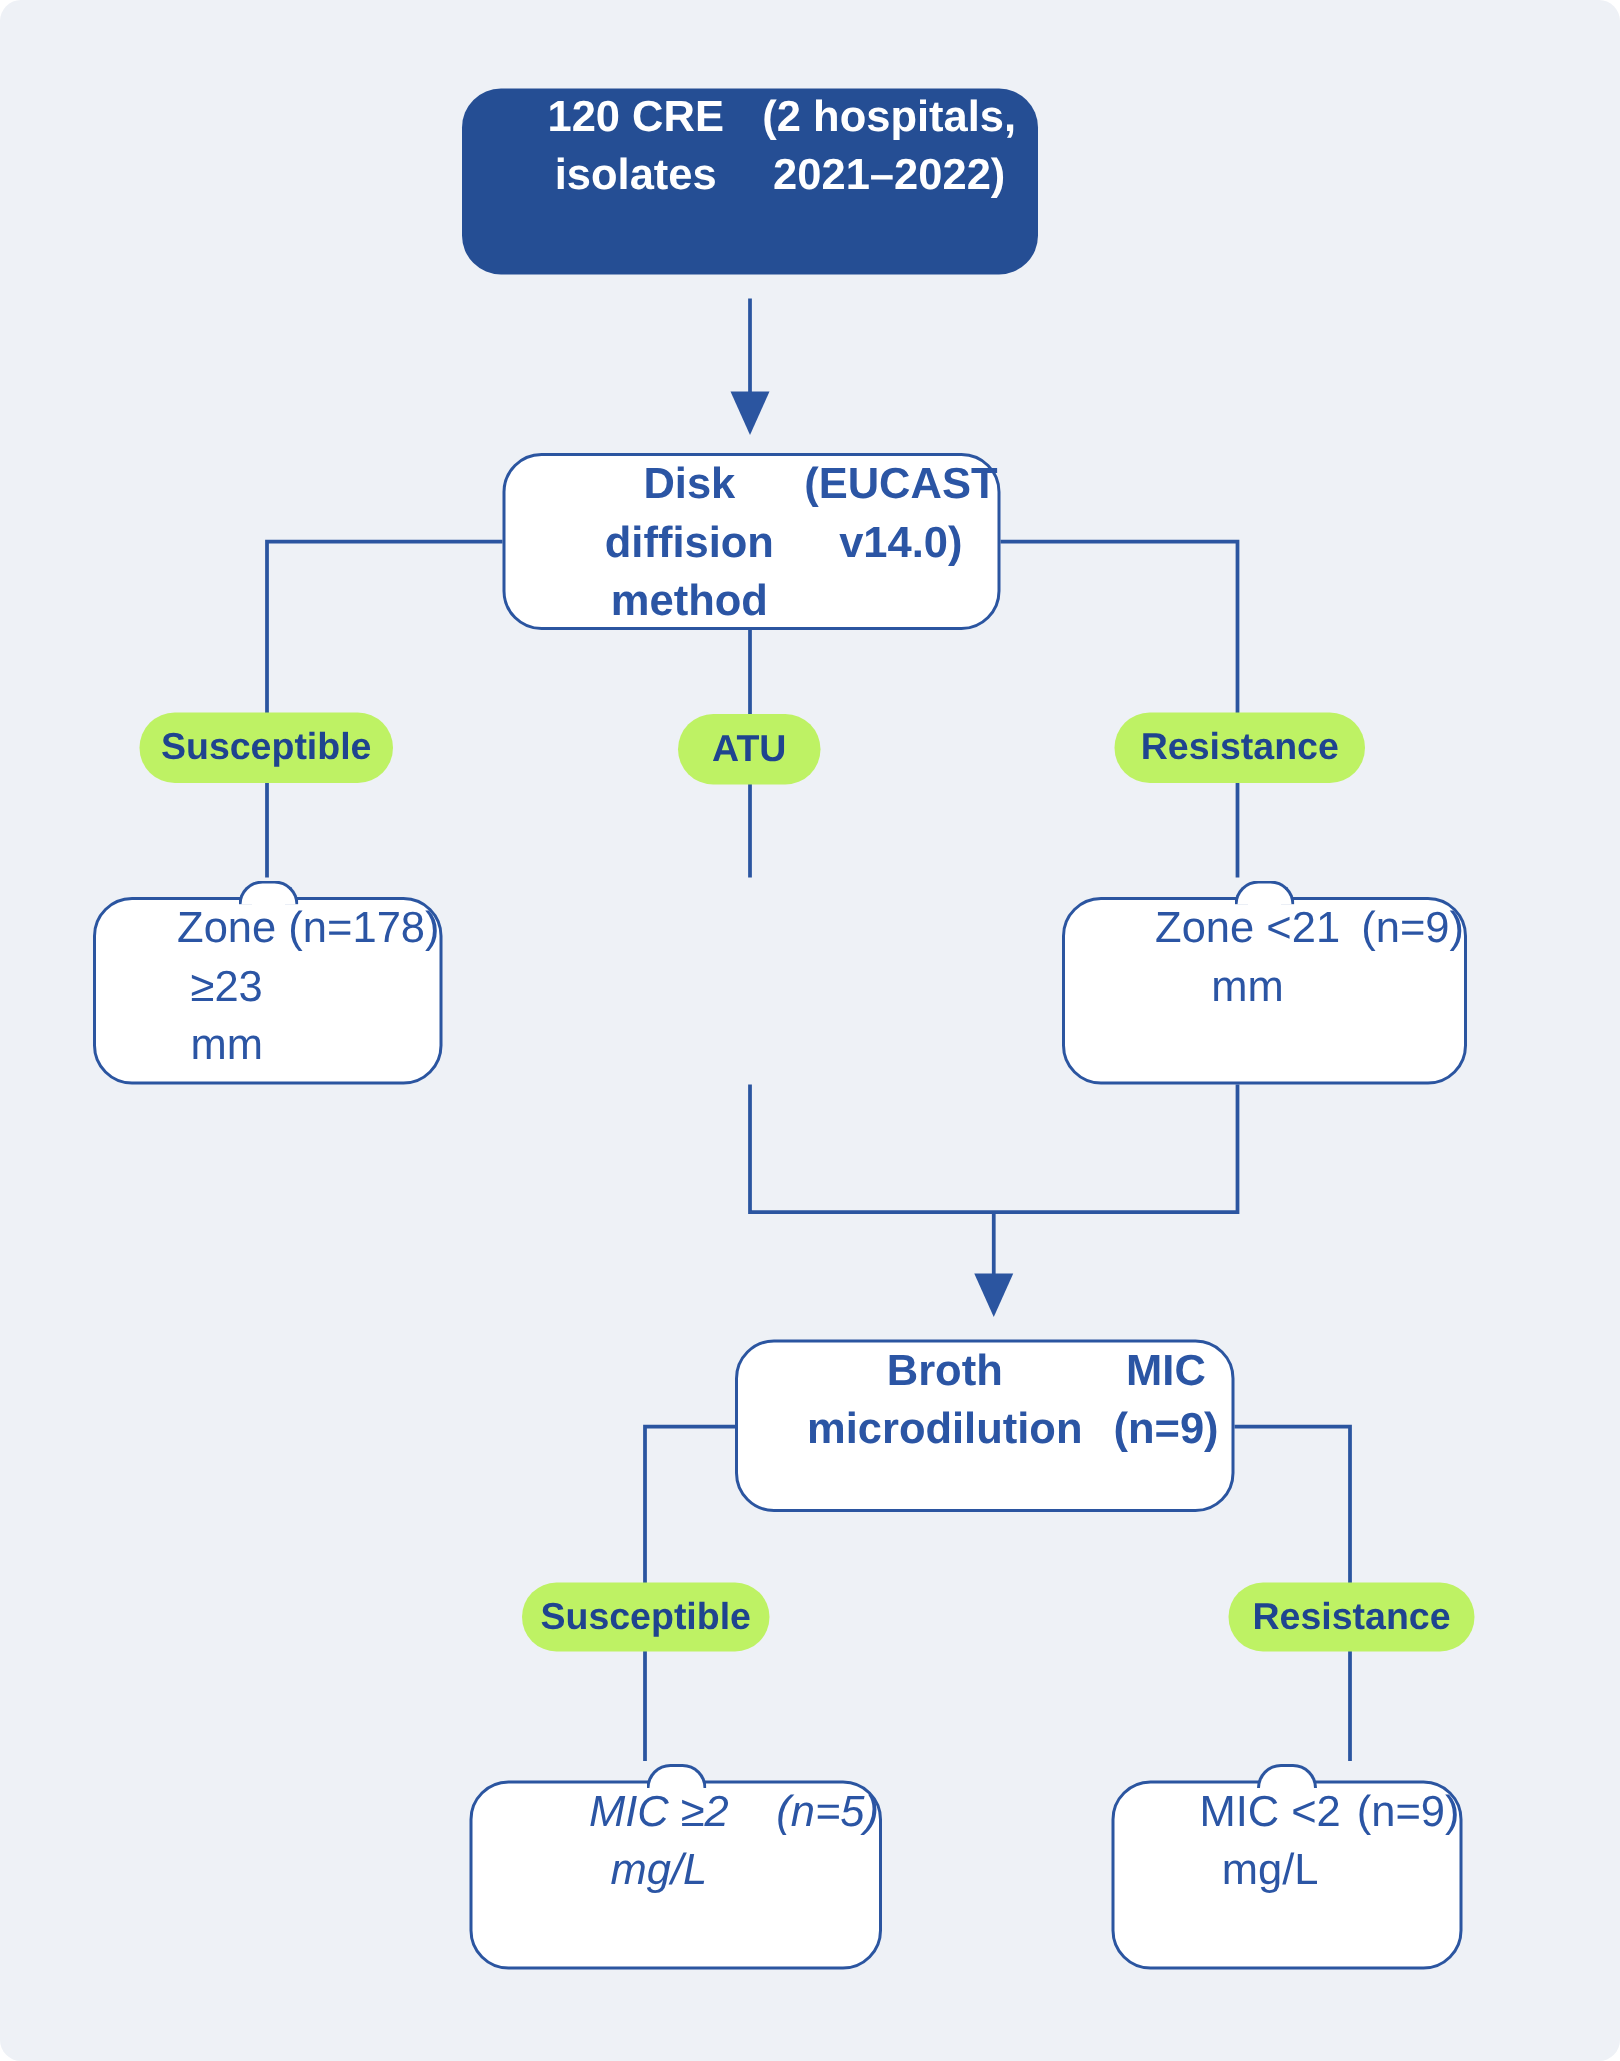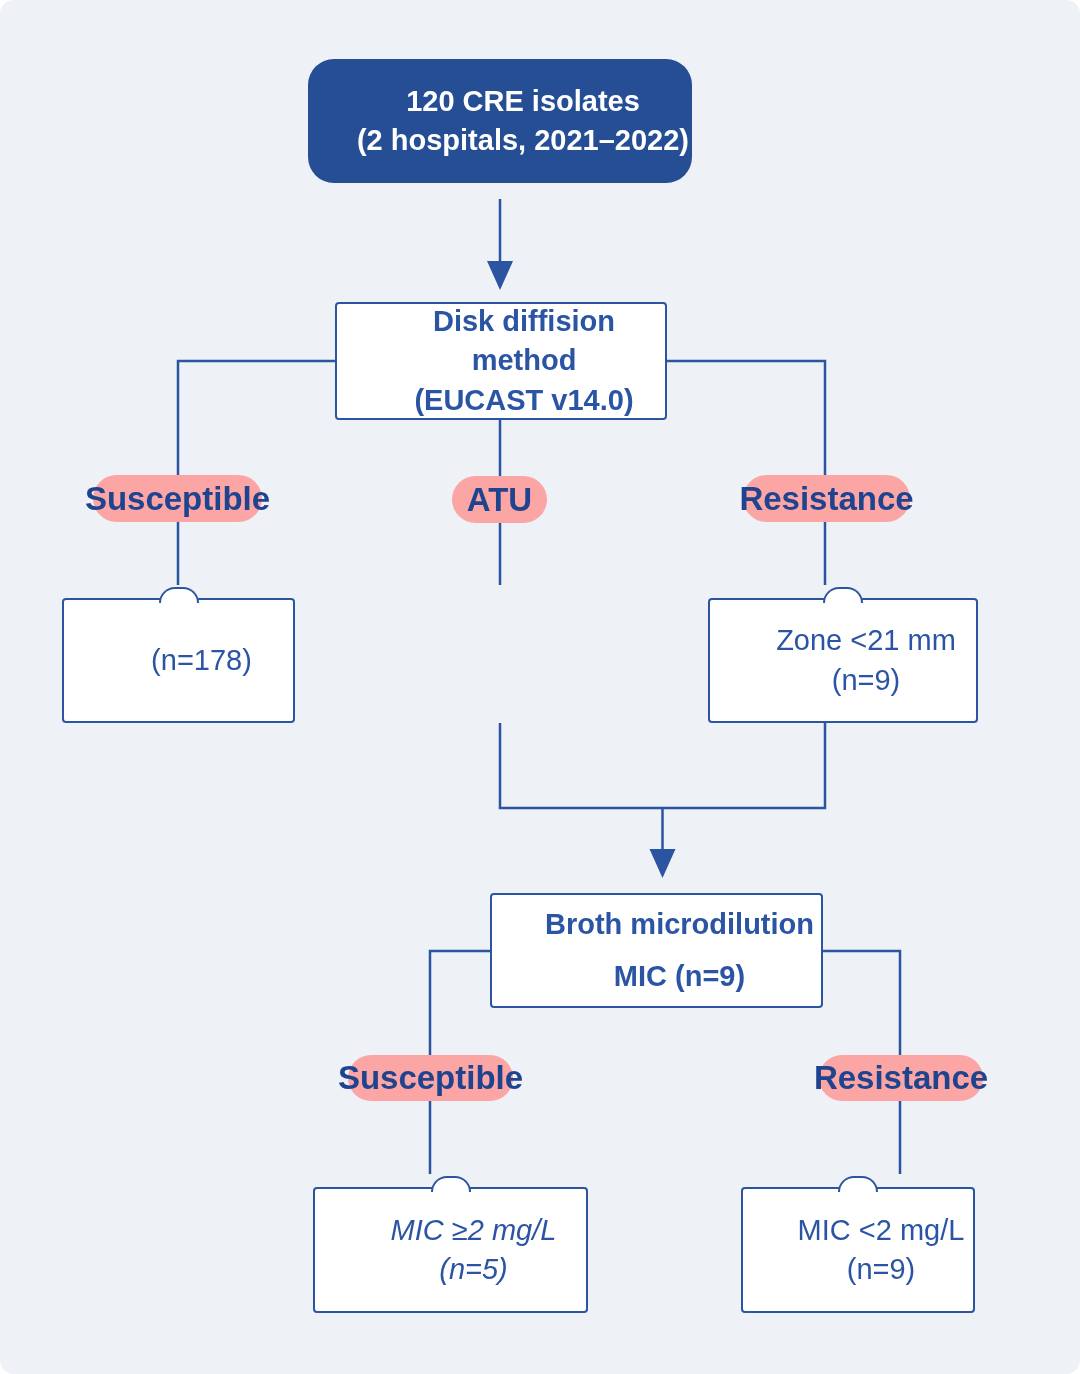--- a/index.html
+++ b/index.html
@@ -13,50 +13,50 @@
     position: absolute; inset: 0;
     width: 1080px; height: 1374px;
     background: #eef1f6;
     border-radius: 14px;
     overflow: hidden;
   }
   svg.connectors { position: absolute; left: 0; top: 0; z-index: 1; }
 
   .node {
     position: absolute; z-index: 2;
-    display: flex; flex-direction: column;
-    align-items: center; justify-content: center;
+    display: flex; flex-direction: row;
+    align-items: flex-start; justify-content: center;
     text-align: center;
     line-height: 1.35;
     padding-left: 46px;
   }
   .navy-box {
     background: #254e94;
     color: #ffffff;
     border-radius: 26px;
     font-size: 29px; font-weight: 600;
   }
   .white-box {
     background: #ffffff;
     border: 2.5px solid #2b55a0;
-    border-radius: 4px;
+    border-radius: 26px;
     color: #2b55a4;
     font-size: 29px;
   }
   .white-box.semibold { font-weight: 600; }
   .white-box.bold { font-weight: 700; }
   .white-box.regular { font-weight: 400; }
 
   .pill {
     position: absolute; z-index: 2;
     display: flex; align-items: center; justify-content: center;
-    background: #fca5a5;
+    background: #bef264;
     color: #1f448f;
     border-radius: 26px;
-    font-size: 33px; font-weight: 700;
+    font-size: 25px; font-weight: 700;
   }
 
   
   .notch {
     position: absolute;
     top: -13px; left: 50%;
     transform: translateX(-50%);
     width: 40px; height: 16px;
     background: #ffffff;
     border: 2.5px solid #2b55a0;
@@ -123,20 +123,21 @@
   </div>
   <div class="pill" id="pill-atu">
     <span>ATU</span>
   </div>
   <div class="pill" id="pill-r1">
     <span>Resistance</span>
   </div>
 
   <div class="node white-box regular" id="zone1">
     <div class="notch"></div>
+    <div>Zone ≥23 mm</div>
     <div>(n=178)</div>
   </div>
   <div class="node white-box regular" id="zone3">
     <div class="notch"></div>
     <div>Zone &lt;21 mm</div>
     <div>(n=9)</div>
   </div>
 
   <div class="node white-box bold" id="bmd-box">
     <div>Broth microdilution</div>

